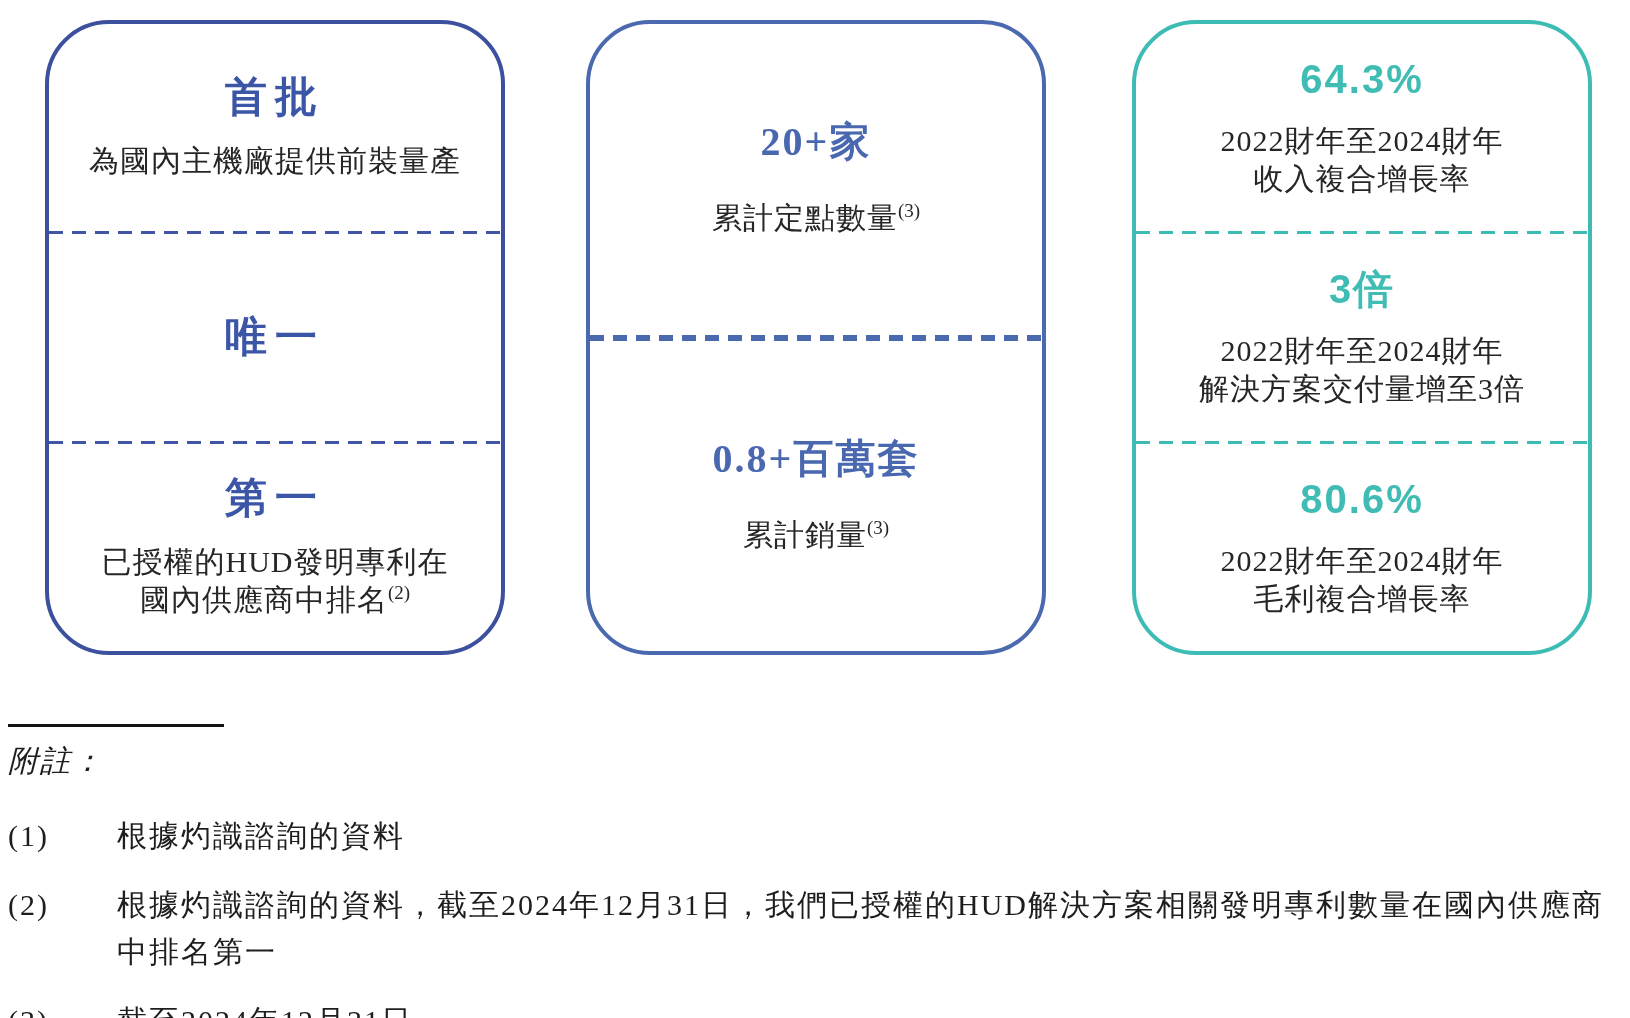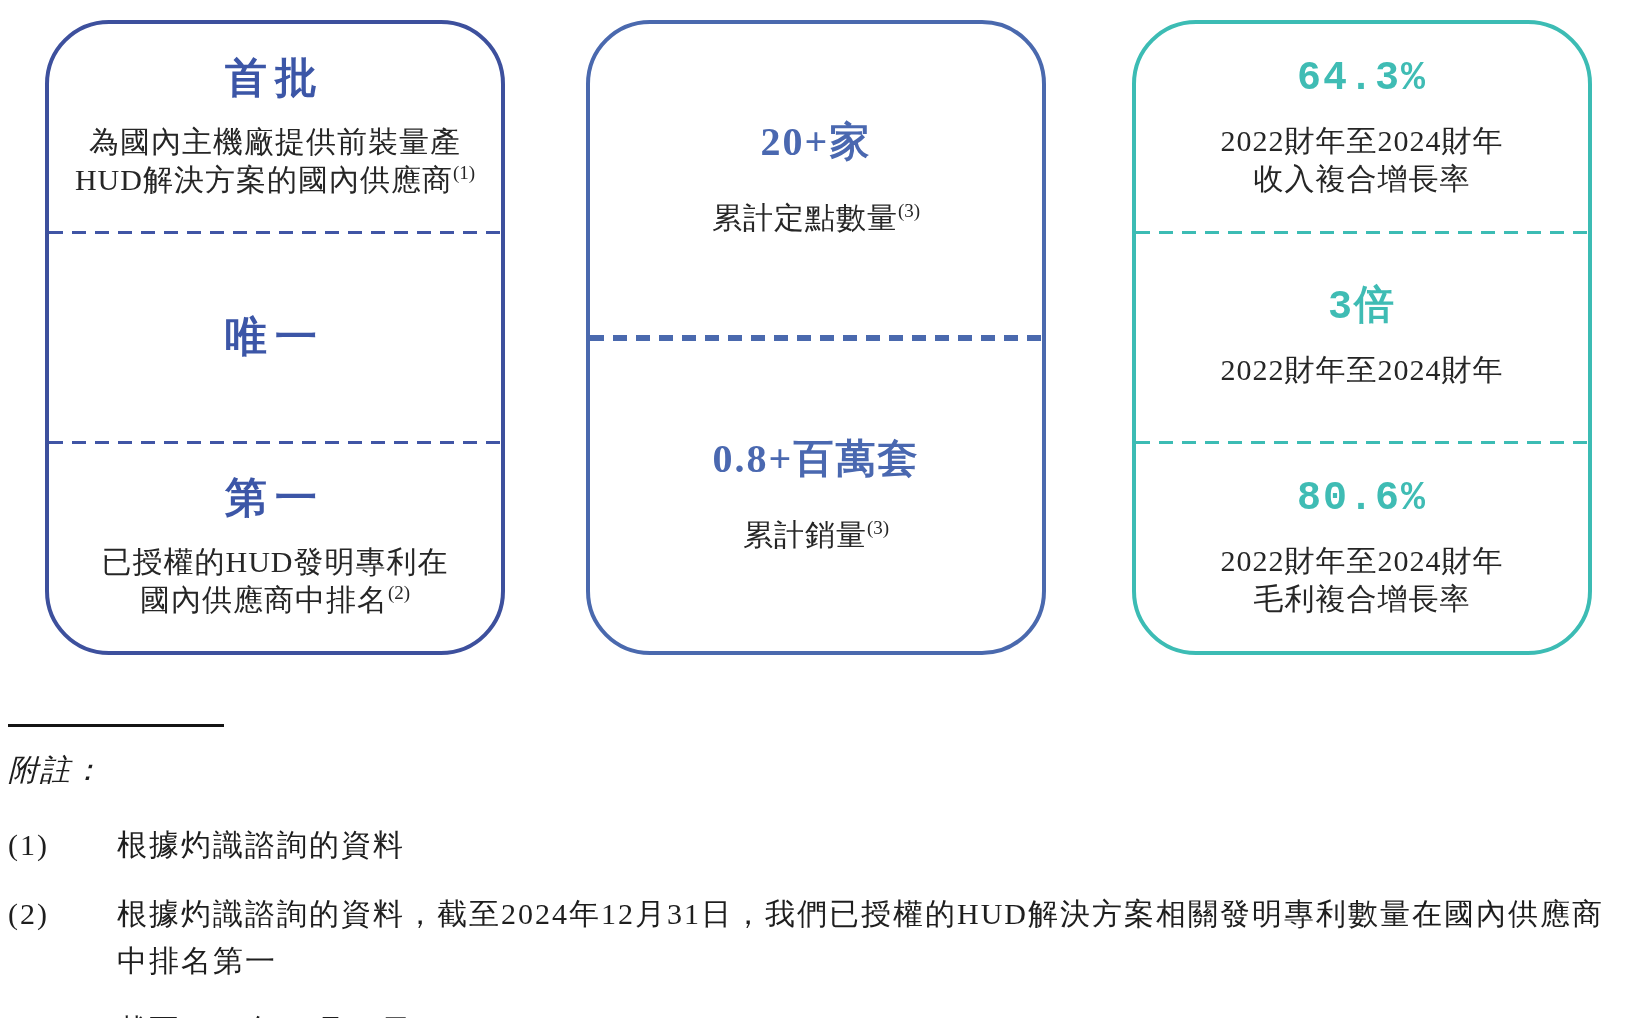--- a/index.html
+++ b/index.html
@@ -77,21 +77,21 @@
     letter-spacing: 8px;
     color: #3c56a7;
   }
   .card-2 .heading {
     font-family: "Liberation Serif", "DejaVu Serif", serif;
     font-size: 40px;
     letter-spacing: 2px;
     color: #4a68b0;
   }
   .card-3 .heading {
-    font-family: Liberation Mono, monospace;
+    font-family: Liberation Sans, sans-serif;
     font-size: 40px;
     letter-spacing: 2px;
     color: #3fbcb4;
   }
 
   .body {
     margin: 0;
     font-size: 30px;
     line-height: 38px;
     letter-spacing: 1px;
@@ -114,21 +114,21 @@
     font-size: 30px;
     letter-spacing: 2px;
     color: #1e1e1e;
   }
   .rule {
     width: 216px;
     height: 3px;
     background: #141414;
   }
   .notes-label {
-    margin: 23px 0 0 0;
+    margin: 14px 0 0 0;
     font-style: italic;
   }
   .note-list { margin-top: 30px; }
   .note {
     position: relative;
     padding-left: 109px;
     margin-bottom: 22px;
     line-height: 47px;
   }
   .note .marker {
@@ -142,21 +142,20 @@
 
 <div class="page">
 
   <div class="cards">
 
     <section class="card card-1">
       <div class="sec">
         <h2 class="heading">首批</h2>
         <p class="body">
           <span class="line"><span>為國內主機廠提供前裝量產</span><sup class="fn-ref"></sup></span>
-          <span class="line"><span>HUD解決方案的國內供應商</span><sup class="fn-ref">(1)</sup></span>
         </p>
       </div>
       <div class="divider"></div>
       <div class="sec">
         <h2 class="heading">唯一</h2>
       </div>
       <div class="divider"></div>
       <div class="sec">
         <h2 class="heading">第一</h2>
         <p class="body">
@@ -189,20 +188,21 @@
         <p class="body">
           <span class="line"><span>2022財年至2024財年</span></span>
           <span class="line"><span>收入複合增長率</span></span>
         </p>
       </div>
       <div class="divider"></div>
       <div class="sec">
         <h2 class="heading">3倍</h2>
         <p class="body">
           <span class="line"><span>2022財年至2024財年</span></span>
+          <span class="line"><span>解決方案交付量增至3倍</span></span>
         </p>
       </div>
       <div class="divider"></div>
       <div class="sec">
         <h2 class="heading">80.6%</h2>
         <p class="body">
           <span class="line"><span>2022財年至2024財年</span></span>
           <span class="line"><span>毛利複合增長率</span></span>
         </p>
       </div>

